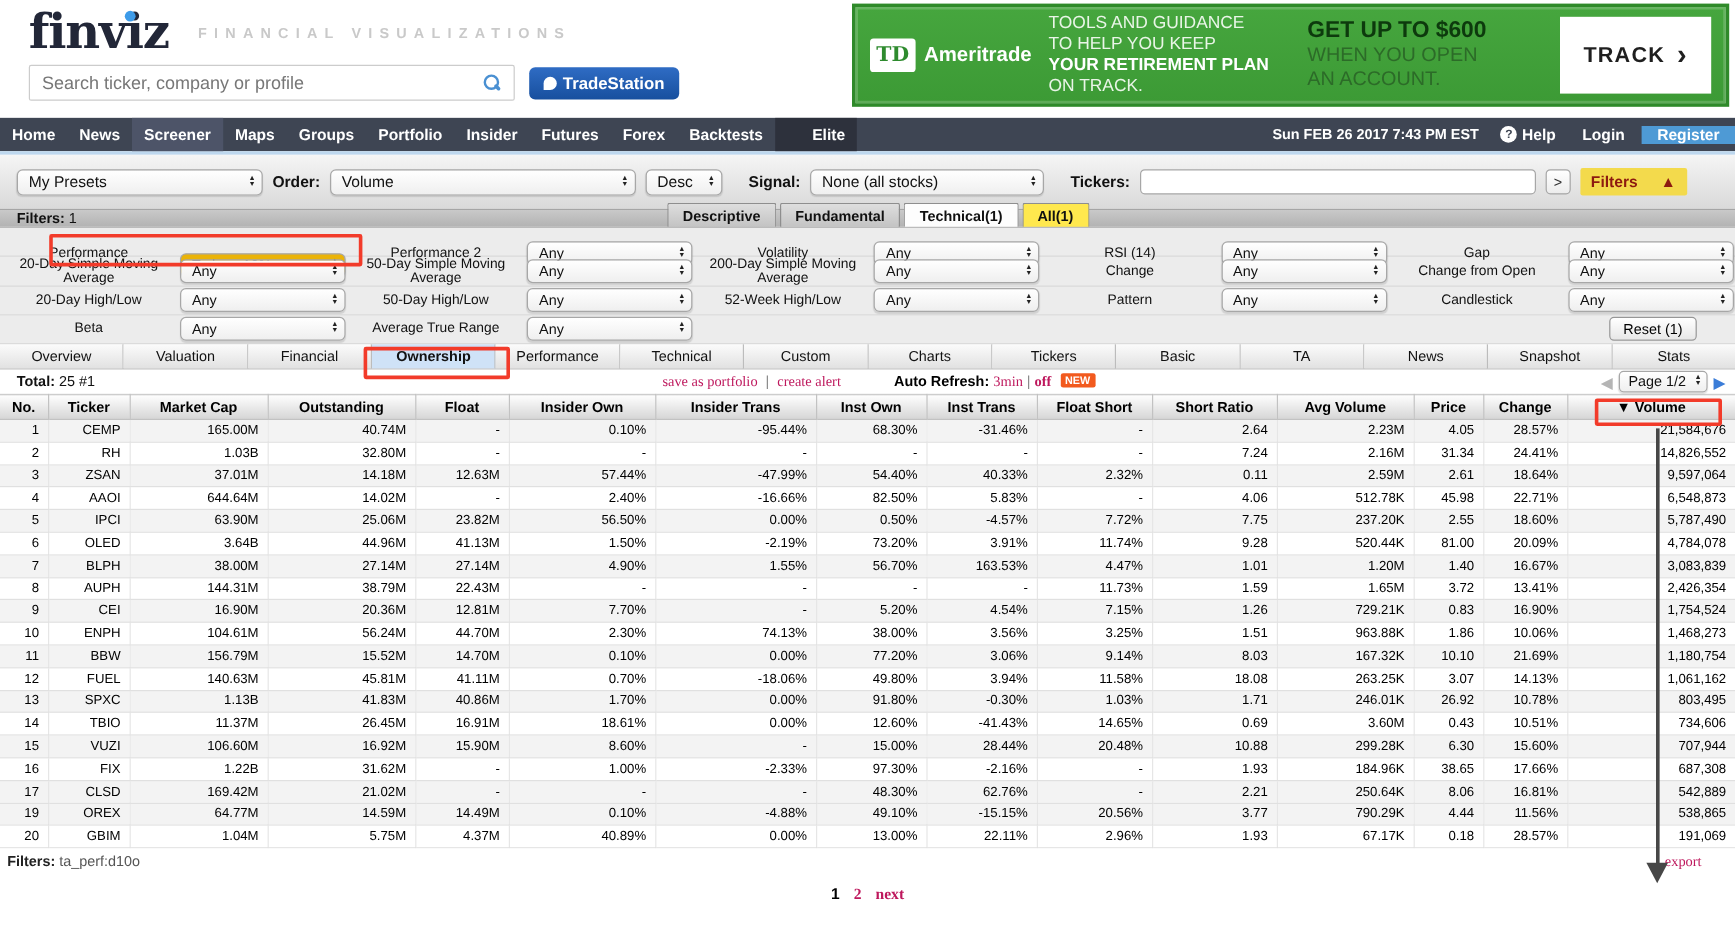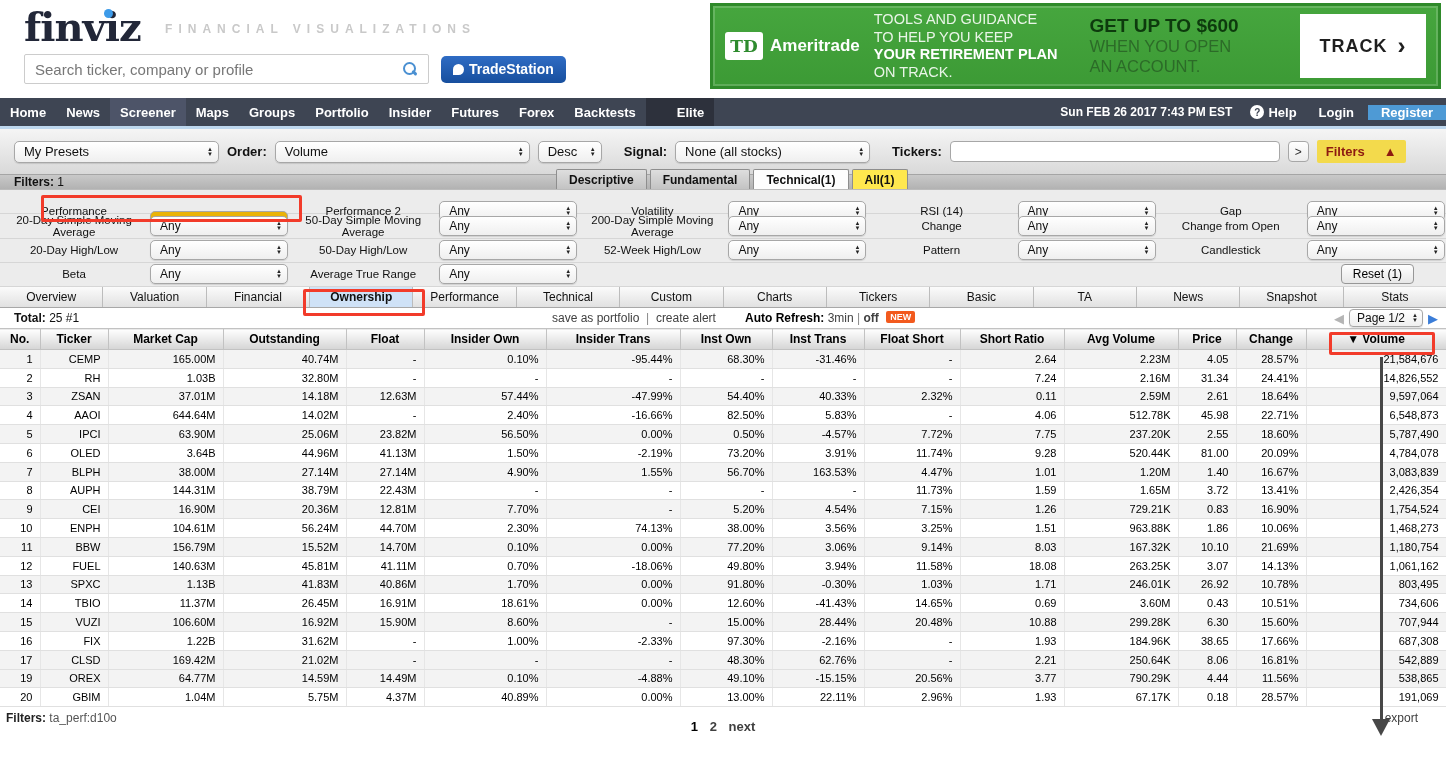--- a/index.html
+++ b/index.html
@@ -76,21 +76,21 @@
   .viewtabs{display:flex;height:21px;border-bottom:1px solid #a8a8a8;}
   .view-tab{flex:1;display:flex;align-items:center;justify-content:center;font-size:12px;color:#111;background:linear-gradient(#fbfbfb,#e1e1e1);border-right:1px solid #bcbcbc;cursor:pointer;}
   .view-tab:last-child{border-right:none;}
   .view-tab.active{background:#cfe2f7;font-weight:bold;}
 
   
   .statusrow{height:20px;position:relative;font-size:12px;background:#fff;}
   .statusrow .total{position:absolute;left:14px;top:3px;color:#111;}
   .statusrow .links{position:absolute;left:552px;top:3px;}
   .statusrow .autorefresh{position:absolute;left:745px;top:3px;}
-  a.lnk{color:#404040;text-decoration:none;cursor:pointer;}
+  a.lnk{color:#be185d;text-decoration:none;cursor:pointer;font-family:Liberation Serif, serif;}
   .sep{color:#888;}
   .new-badge{display:inline-block;background:#f25a1e;color:#fff;font-size:9px;font-weight:bold;padding:1px 4px;border-radius:2px;vertical-align:top;margin-left:4px;}
   .pager{position:absolute;right:8px;top:1px;display:flex;align-items:center;gap:5px;}
   .pg-arrow{font-size:13px;cursor:pointer;line-height:1;}
   .pg-arrow.gray{color:#b5b5b5;}
   .pg-arrow.blue{color:#3b7dd8;}
   .mini-sel{height:18px;font-size:12px;padding:0 4px 0 7px;border-radius:4px;}
 
   
   table.screener{width:1446px;border-collapse:collapse;table-layout:fixed;font-size:11px;}
@@ -98,21 +98,21 @@
   table.screener td{height:18.8px;padding:0 7px 0 2px;border-right:1px solid #e6e6e6;border-bottom:1px solid #e0e0e0;text-align:right;white-space:nowrap;overflow:hidden;color:#000;}
   table.screener tr.odd{background:#f3f3f3;}
   td.ticker{text-align:left;padding-left:4px;color:#2b50c8;cursor:pointer;}
   td.g{color:#017a01;} td.r{color:#a40000;}
 
   
   .footer{position:relative;height:29px;background:#fff;}
   .footer-filters{position:absolute;left:6px;top:4px;font-size:12px;color:#555;}
   .footer-filters b{color:#222;}
   .export{position:absolute;right:28px;top:4px;font-size:12px;}
-  .pagination{position:absolute;top:12px;left:0;right:0;text-align:center;font-size:13px;font-weight:bold;}
+  .pagination{position:absolute;top:30px;left:0;right:0;text-align:center;font-size:13px;font-weight:bold;}
   .pagination .cur{color:#000;margin:0 4px;}
   .pagination a{margin:0 4px;}
 
   
   .anno-box{position:absolute;border:3px solid #f23b2a;border-radius:2px;pointer-events:none;z-index:50;}
   #anno-perf{left:41px;top:195px;width:261px;height:27px;}
   #anno-own{left:303px;top:289px;width:122px;height:27px;}
   #anno-vol{left:1329px;top:332px;width:106px;height:23px;}
   .anno-arrow-line{position:absolute;left:1380px;top:357px;width:3px;height:363px;background:#474747;z-index:49;pointer-events:none;}
   .anno-arrow-head{position:absolute;left:1372px;top:719px;width:0;height:0;border-left:9px solid transparent;border-right:9px solid transparent;border-top:17px solid #474747;z-index:49;pointer-events:none;}

